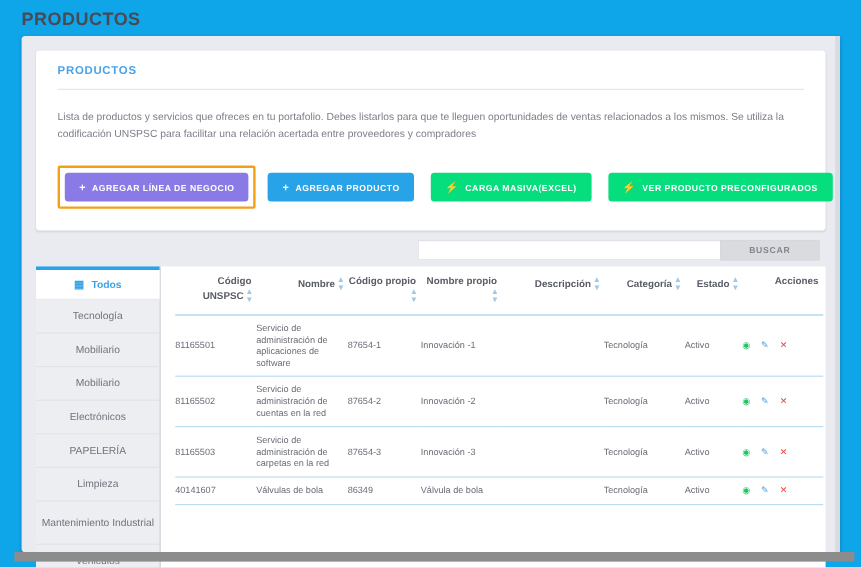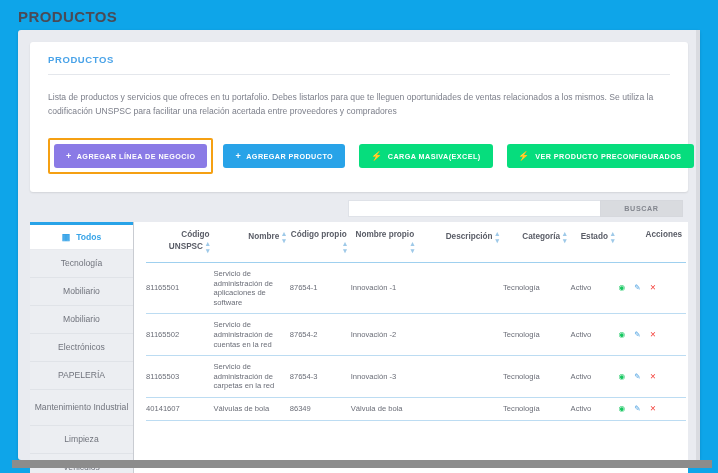--- a/index.html
+++ b/index.html
@@ -327,25 +327,25 @@
         </div>
         <div class="side-item">
           <span>Mobiliario</span>
         </div>
         <div class="side-item">
           <span>Electrónicos</span>
         </div>
         <div class="side-item">
           <span>PAPELERÍA</span>
         </div>
+        <div class="side-item">
+          <span>Limpieza</span>
+        </div>
         <div class="side-item tall">
           <span>Mantenimiento Industrial</span>
-        </div>
-        <div class="side-item">
-          <span>Limpieza</span>
         </div>
         <div class="side-item">
           <span>Vehiculos</span>
         </div>
       </div>
 
       <div class="table-wrap">
         <table class="products">
           <thead>
             <tr>

